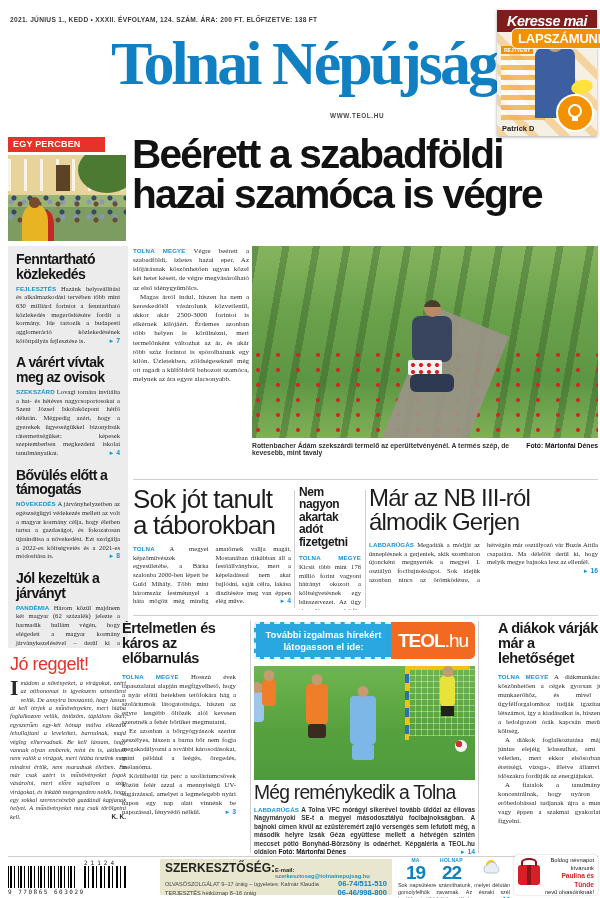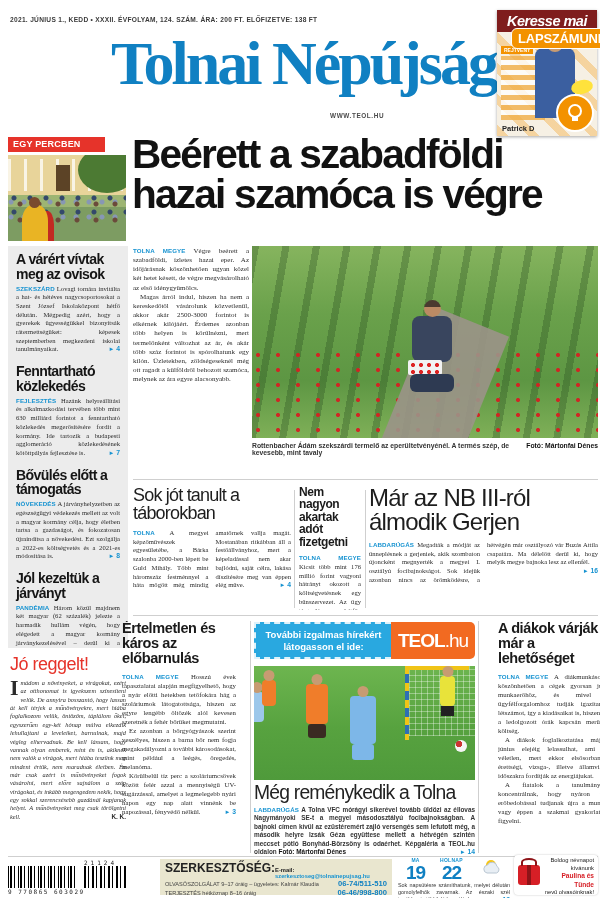--- a/index.html
+++ b/index.html
@@ -81,21 +81,21 @@
   .mph-crate{position:absolute;left:156px;top:114px;width:34px;height:15px;background:#f2f2f2;border-radius:2px;
       background-image:radial-gradient(circle 1.6px at 5px 5px,#d22 0 1.6px,transparent 2.4px);background-size:8px 7px;}
   .mph-legs{position:absolute;left:158px;top:128px;width:44px;height:18px;border-radius:6px;background:#2e3a52;}
   .main-caption{position:absolute;left:252px;top:442px;width:346px;font-size:6.8px;font-weight:bold;color:#333;}
   .credit{font-weight:bold;color:#111;float:right;}
   .hline{position:absolute;border-top:1px solid #cfcfcf;}
   .vline{position:absolute;border-left:1px solid #cfcfcf;}
   
   .mid-title{font-family:"Liberation Sans",sans-serif;font-weight:normal;color:#1d1d1d;letter-spacing:-.8px;line-height:1.0;}
   .camps{position:absolute;left:133px;top:486px;width:158px;height:124px;overflow:hidden;}
-  .camps .mid-title{font-size:18px;margin-bottom:7px;}
+  .camps .mid-title{font-size:26px;margin-bottom:7px;}
   .cols2{column-count:2;column-gap:7px;font-size:6.6px;line-height:1.32;}
   .tax{position:absolute;left:299px;top:486px;width:62px;height:124px;overflow:hidden;}
   .tax-title{font-size:12px;font-weight:bold;line-height:1.04;letter-spacing:-.4px;margin-bottom:6px;}
   .tax-text{font-size:6.6px;line-height:1.32;}
   .gerjen{position:absolute;left:369px;top:486px;width:229px;height:124px;overflow:hidden;}
   .gerjen .mid-title{font-size:24px;margin-bottom:7px;}
   
   .tanning{position:absolute;left:122px;top:621px;width:114px;height:232px;overflow:hidden;}
   .low-title{font-size:14.5px;font-weight:bold;line-height:1.05;letter-spacing:-.4px;margin-bottom:5px;}
   .low-text{font-size:6.8px;line-height:1.33;}
@@ -197,26 +197,26 @@
     <div class="mp-door"></div>
     <div class="mp-crowd"></div>
     <div class="mp-cape"></div>
     <div class="mp-king"></div>
   </div>
 
   <h1 class="headline">Beérett a szabadföldi hazai szamóca is végre</h1>
 
   <div class="sidebar">
     <div class="sb-item">
+      <div class="sb-title">Fenntartható közlekedés</div>
+      <p class="sb-text serif"><span class="tag">FEJLESZTÉS</span> <span>Hazánk helyreállítási és alkalmazkodási tervében több mint 630 milliárd forintot a fenntartható közlekedés megerősítésére fordít a kormány. Ide tartozik a budapesti agglomeráció közlekedésének kötöttpályás fejlesztése is.</span><span class="pg">7</span></p>
+    </div>
+    <div class="sb-item">
       <div class="sb-title">A várért vívtak meg az ovisok</div>
       <p class="sb-text serif"><span class="tag">SZEKSZÁRD</span> <span>Lovagi tornára invitálta a hat- és hétéves nagycsoportosokat a Szent József Iskolaközpont hétfő délután. Mégpedig azért, hogy a gyerekek ügyességükkel bizonyítsák rátermettségüket: képesek szeptemberben megkezdeni iskolai tanulmányaikat.</span><span class="pg">4</span></p>
-    </div>
-    <div class="sb-item">
-      <div class="sb-title">Fenntartható közlekedés</div>
-      <p class="sb-text serif"><span class="tag">FEJLESZTÉS</span> <span>Hazánk helyreállítási és alkalmazkodási tervében több mint 630 milliárd forintot a fenntartható közlekedés megerősítésére fordít a kormány. Ide tartozik a budapesti agglomeráció közlekedésének kötöttpályás fejlesztése is.</span><span class="pg">7</span></p>
     </div>
     <div class="sb-item">
       <div class="sb-title">Bővülés előtt a támogatás</div>
       <p class="sb-text serif"><span class="tag">NÖVEKEDÉS</span> <span>A járványhelyzetben az egészségügyi védekezés mellett az volt a magyar kormány célja, hogy életben tartsa a gazdaságot, és fokozatosan újraindítsa a növekedést. Ezt szolgálja a 2022-es költségvetés és a 2021-es módosítása is.</span><span class="pg">8</span></p>
     </div>
     <div class="sb-item">
       <div class="sb-title">Jól kezeltük a járványt</div>
       <p class="sb-text serif"><span class="tag">PANDÉMIA</span> <span>Három közül majdnem két magyar (62 százalék) jelezte a harmadik hullám végén, hogy elégedett a magyar kormány járványkezelésével – derül ki a Nézőpont Intézet országosan reprezentatív, a Magyar Nemzetnek készített közvélemény-kutatásából.</span></p>
     </div>
   </div>

